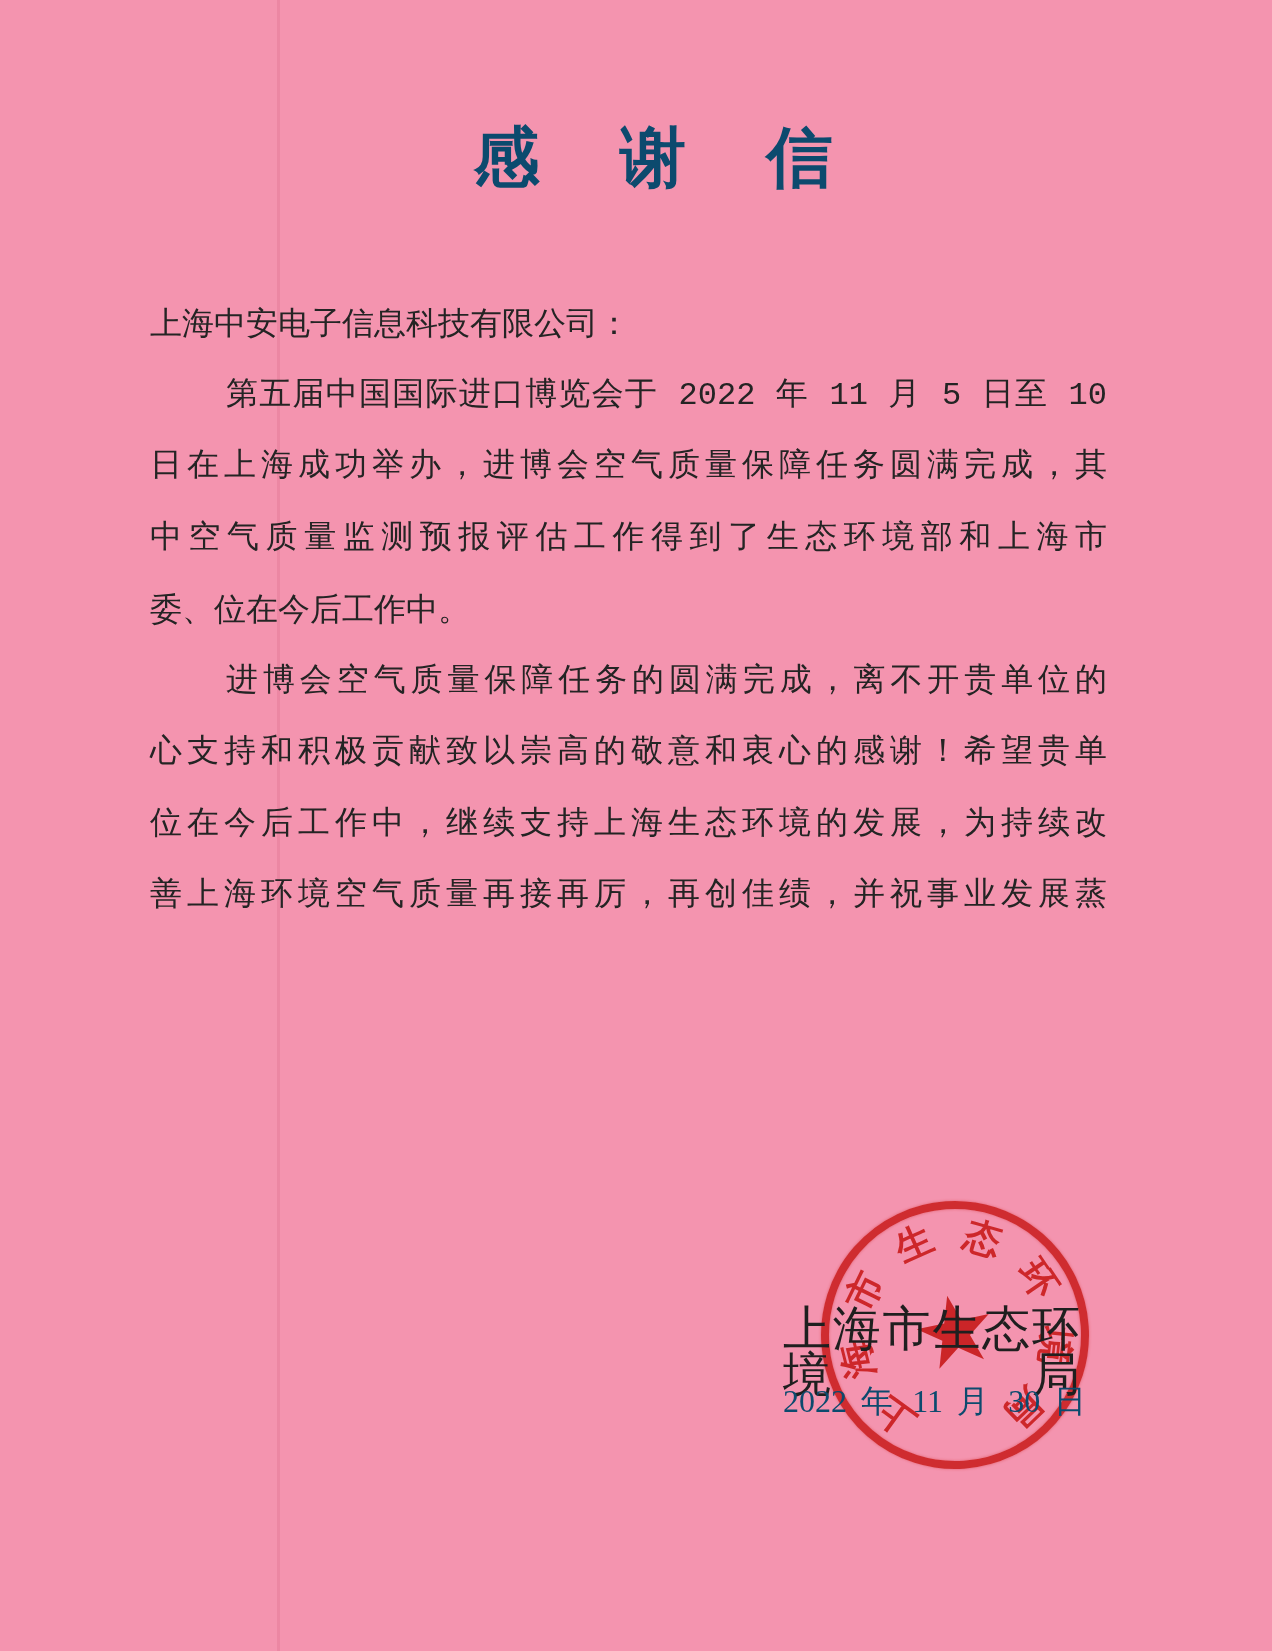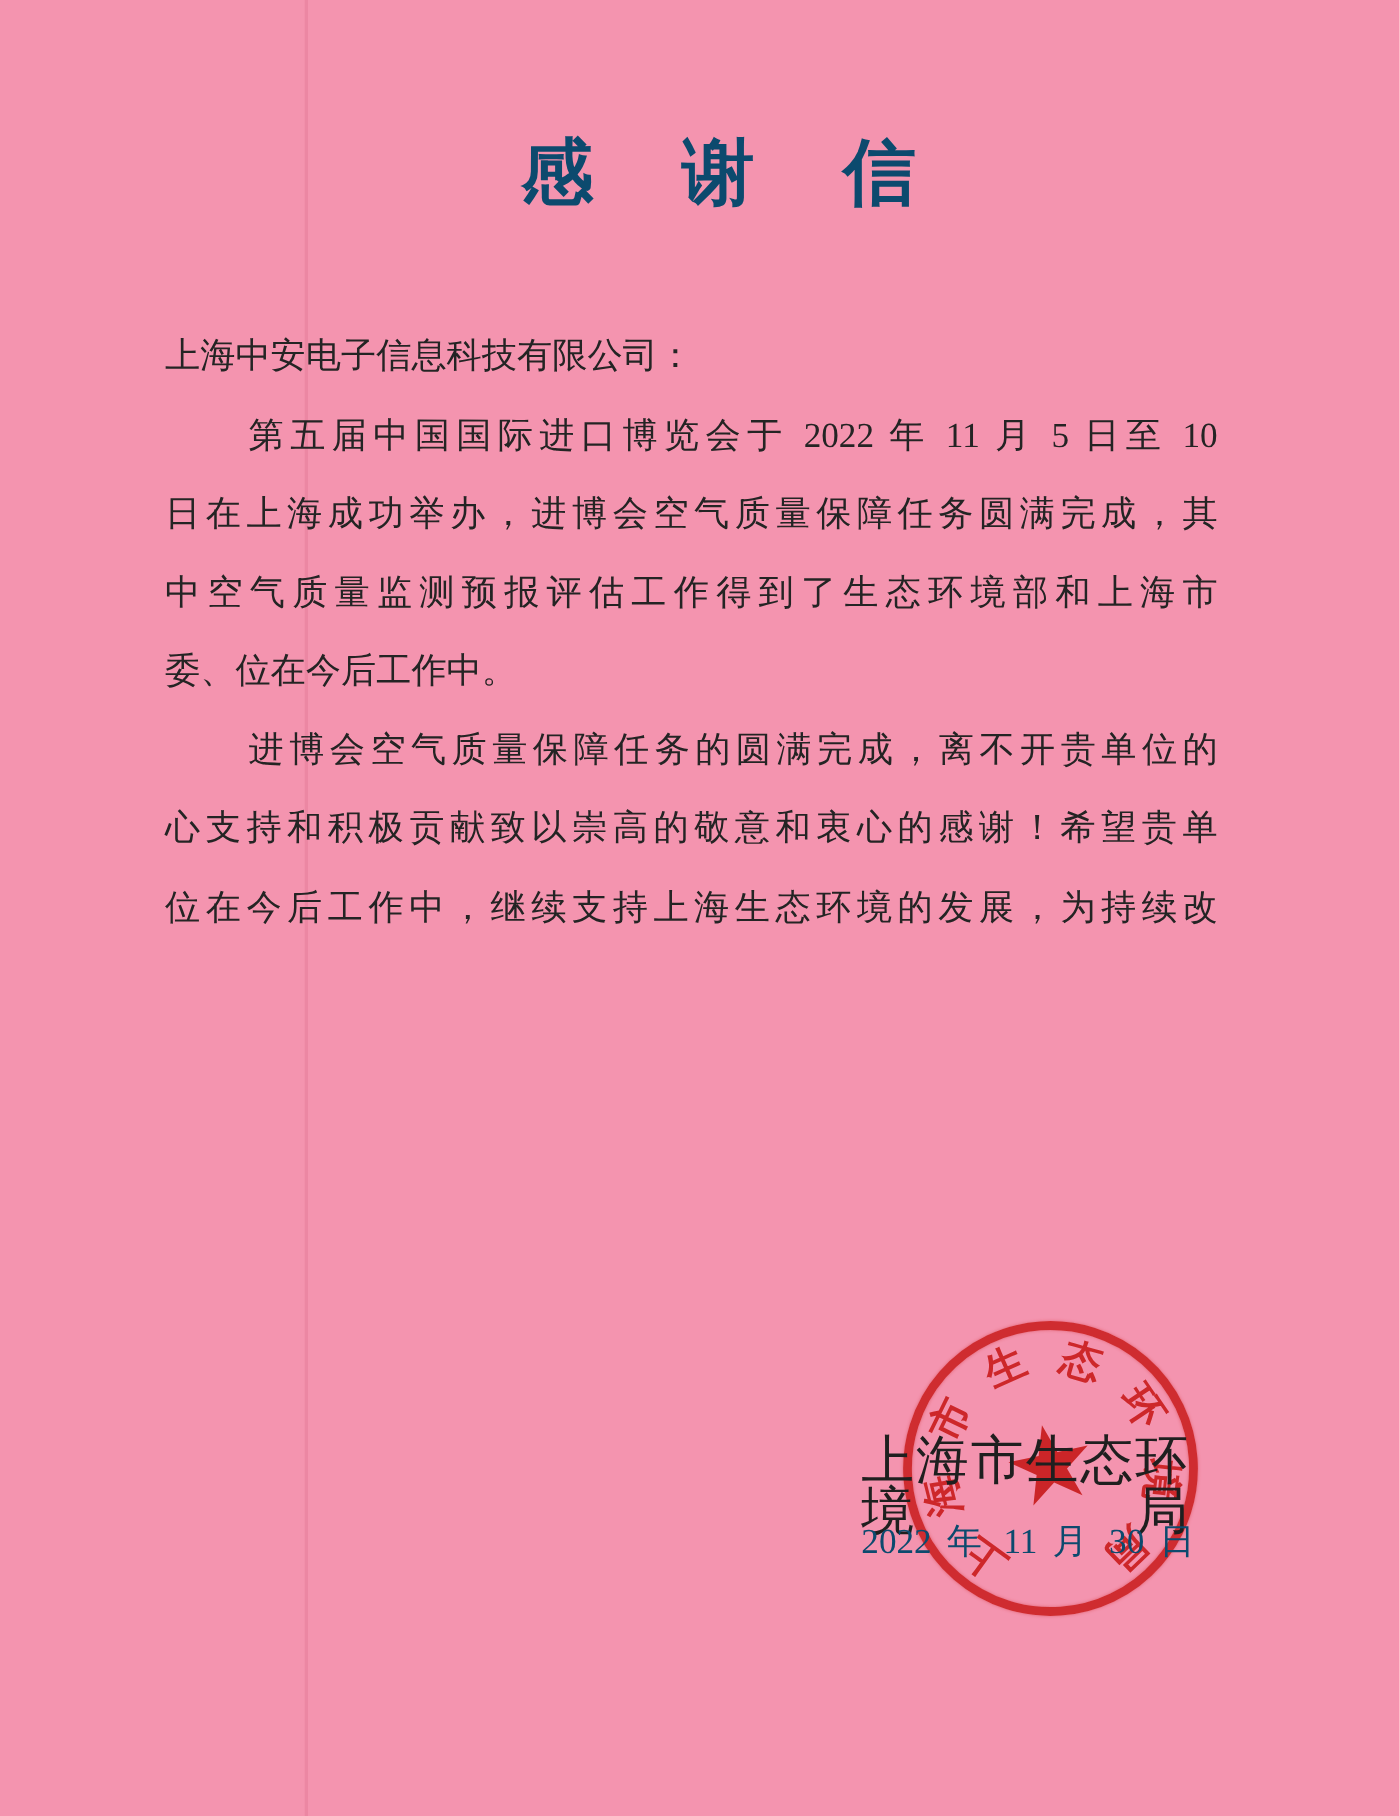--- a/index.html
+++ b/index.html
@@ -32,20 +32,21 @@
   .bline{
     height:71.5px;line-height:71.5px;
     font-size:32px;
     white-space:nowrap;
     color:#242424;
   }
   .bline.justify{
     white-space:normal;
     text-align:justify;
     text-align-last:justify;
+    font-family:Liberation Mono, monospace;
   }
   .bline.indent{text-indent:76px;}
   .signature{
     position:absolute;left:783px;top:1306px;width:297px;
     font-size:48px;line-height:46px;
     text-align:justify;text-align-last:justify;
     color:#1f1f1f;z-index:3;
   }
   .sig-date{
     position:absolute;left:783px;top:1378px;width:303px;
@@ -99,20 +100,21 @@
 
   <div class="body-block">
     <div class="bline">上海中安电子信息科技有限公司：</div>
     <div class="bline justify indent">第五届中国国际进口博览会于 2022 年 11 月 5 日至 10</div>
     <div class="bline justify">日在上海成功举办，进博会空气质量保障任务圆满完成，其</div>
     <div class="bline justify">中空气质量监测预报评估工作得到了生态环境部和上海市</div>
     <div class="bline">委、位在今后工作中。</div>
     <div class="bline justify indent">进博会空气质量保障任务的圆满完成，离不开贵单位的</div>
     <div class="bline justify">心支持和积极贡献致以崇高的敬意和衷心的感谢！希望贵单</div>
     <div class="bline justify">位在今后工作中，继续支持上海生态环境的发展，为持续改</div>
+    <div class="bline justify">善上海环境空气质量再接再厉，再创佳绩，并祝事业发展蒸</div>
   </div>
 
   <div class="stamp">
     <div class="seal-ring"></div>
     <span class="seal-star">★</span>
     <span class="arc-char a0">上</span>
     <span class="arc-char a1">海</span>
     <span class="arc-char a2">市</span>
     <span class="arc-char a3">生</span>
     <span class="arc-char a4">态</span>

